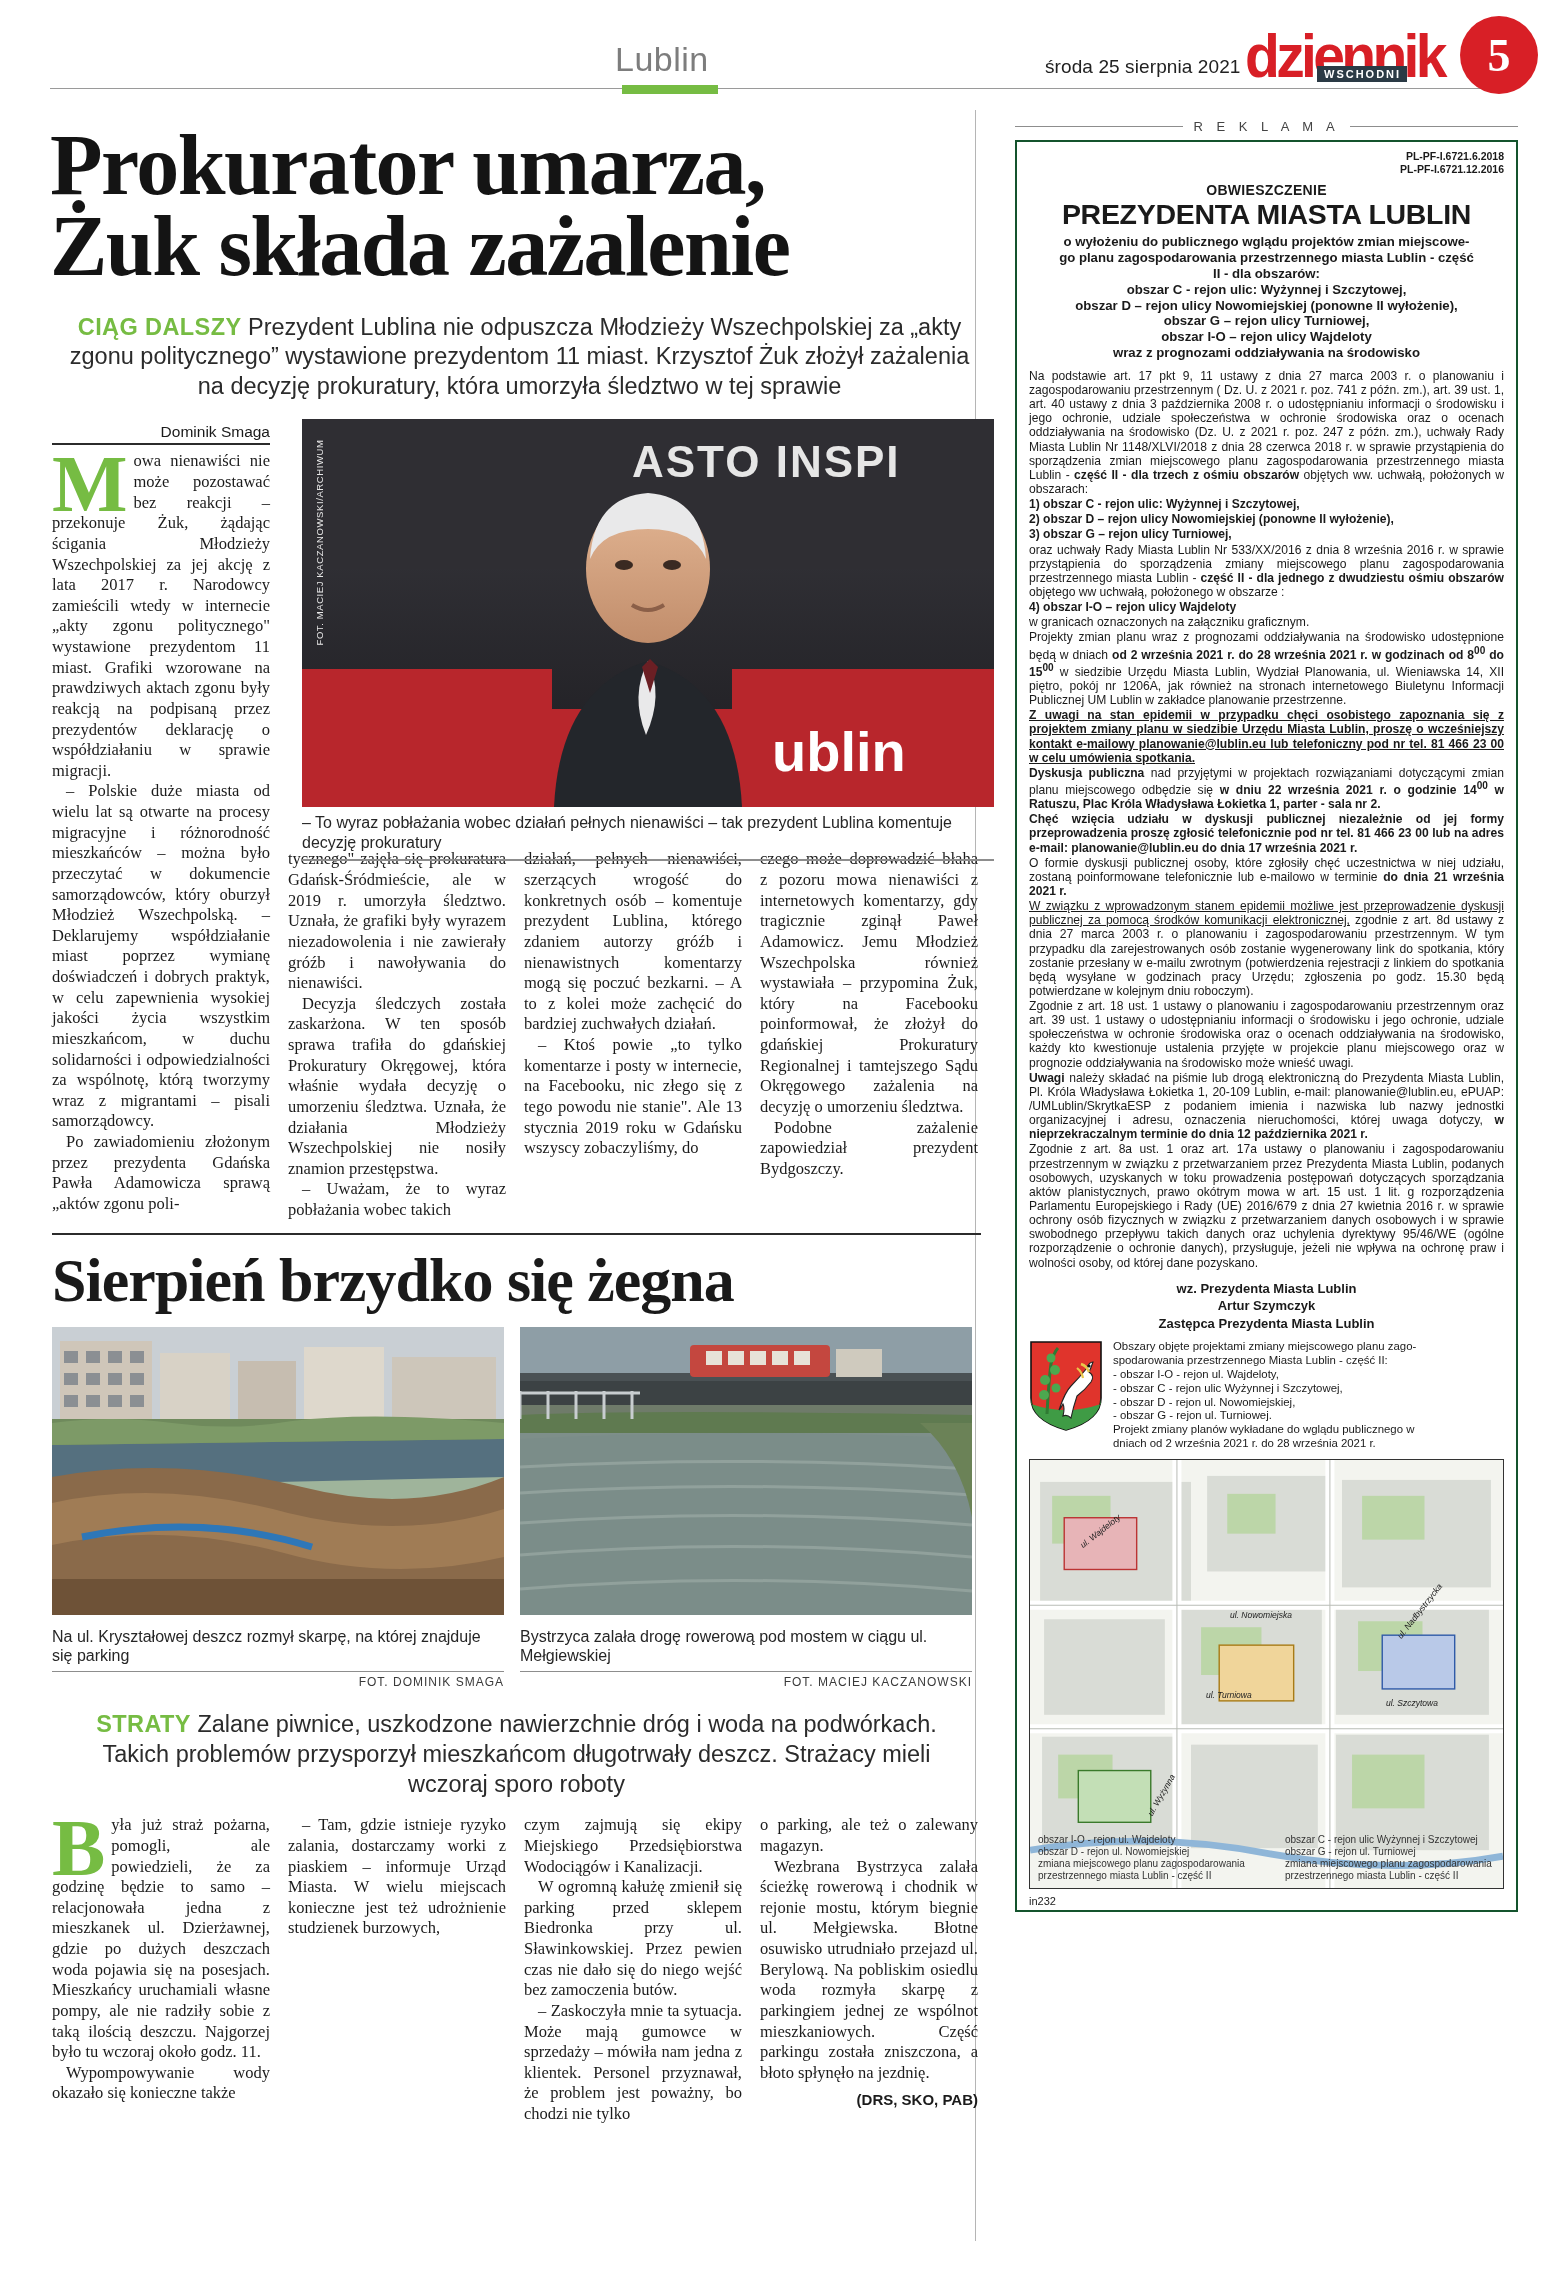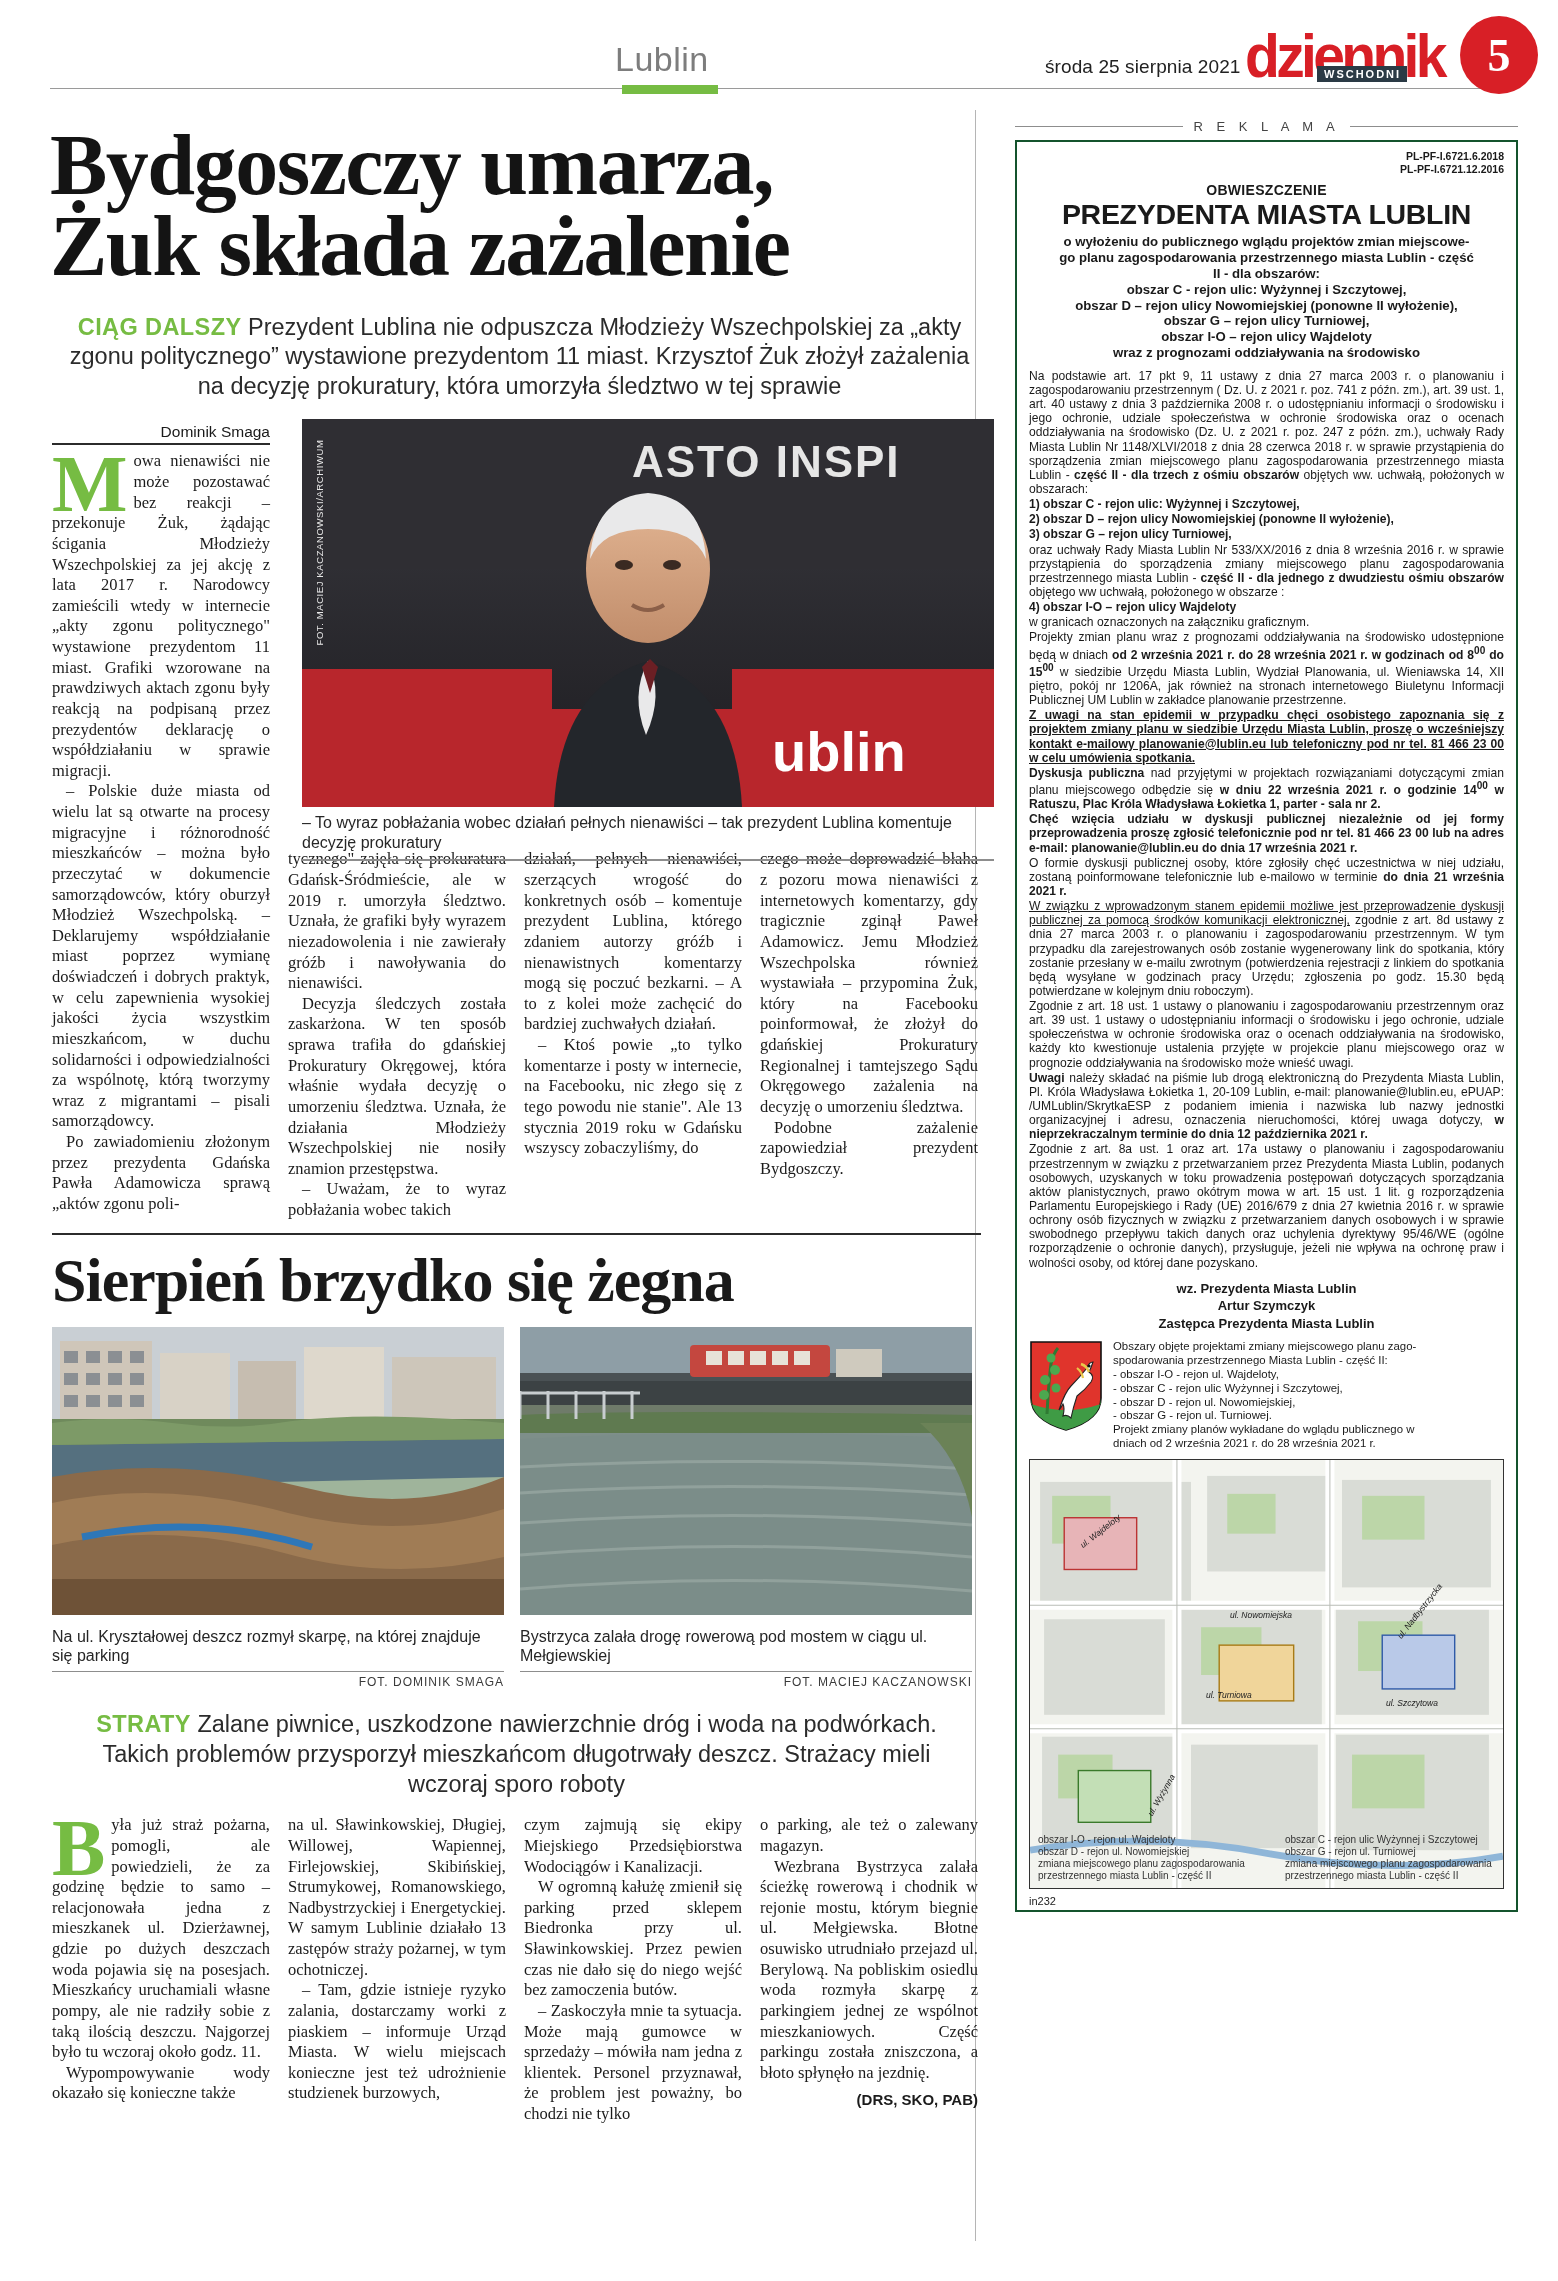--- a/index.html
+++ b/index.html
@@ -217,21 +217,21 @@
     <div class="mast-pageno">5</div>
   </div>
 
   <div class="vert-rule"></div>
 
   <div class="body-wrap">
 
     <div class="left-col">
 
       <h1 class="hl">
-        <span>Bydgoszczy umarza,</span><br>
+        <span>Prokurator umarza,</span><br>
         <span>Żuk składa zażalenie</span>
       </h1>
 
       <div class="lead">
         <span class="kicker">CIĄG DALSZY</span>
         <span>Prezydent Lublina nie odpuszcza Młodzieży Wszechpolskiej za „akty zgonu politycznego” wystawione prezydentom 11 miast. Krzysztof Żuk złożył zażalenia na decyzję prokuratury, która umorzyła śledztwo w tej sprawie</span>
       </div>
 
       <div class="art1">
         <div class="byline-wrap">
@@ -374,21 +374,20 @@
         <span class="kicker">STRATY</span>
         <span>Zalane piwnice, uszkodzone nawierzchnie dróg i woda na podwórkach. Takich problemów przysporzył mieszkańcom długotrwały deszcz. Strażacy mieli wczoraj sporo roboty</span>
       </div>
 
       <div class="cols4">
         <div class="colA bodytext">
           <p class="noind"><span class="dropcap">B</span><span>yła już straż pożarna, pomogli, ale powiedzieli, że za godzinę będzie to samo – relacjonowała jedna z mieszkanek ul. Dzierżawnej, gdzie po dużych deszczach woda pojawia się na posesjach. Mieszkańcy uruchamiali własne pompy, ale nie radziły sobie z taką ilością deszczu. Najgorzej było tu wczoraj około godz. 11.</span></p>
           <p>Wypompowywanie wody okazało się konieczne także</p>
         </div>
         <div class="colB bodytext">
-          <p class="noind">na ul. Sławinkowskiej, Długiej, Willowej, Wapiennej, Firlejowskiej, Skibińskiej, Strumykowej, Romanowskiego, Nadbystrzyckiej i Energetyckiej. W samym Lublinie działało 13 zastępów straży pożarnej, w tym ochotniczej.</p>
           <p>– Tam, gdzie istnieje ryzyko zalania, dostarczamy worki z piaskiem – informuje Urząd Miasta. W wielu miejscach konieczne jest też udrożnienie studzienek burzowych,</p>
         </div>
         <div class="colC bodytext">
           <p class="noind">czym zajmują się ekipy Miejskiego Przedsiębiorstwa Wodociągów i Kanalizacji.</p>
           <p>W ogromną kałużę zmienił się parking przed sklepem Biedronka przy ul. Sławinkowskiej. Przez pewien czas nie dało się do niego wejść bez zamoczenia butów.</p>
           <p>– Zaskoczyła mnie ta sytuacja. Może mają gumowce w sprzedaży – mówiła nam jedna z klientek. Personel przyznawał, że problem jest poważny, bo chodzi nie tylko</p>
         </div>
         <div class="colD bodytext">
           <p class="noind">o parking, ale też o zalewany magazyn.</p>
           <p>Wezbrana Bystrzyca zalała ścieżkę rowerową i chodnik w rejonie mostu, którym biegnie ul. Mełgiewska. Błotne osuwisko utrudniało przejazd ul. Berylową. Na pobliskim osiedlu woda rozmyła skarpę z parkingiem jednej ze wspólnot mieszkaniowych. Część parkingu została zniszczona, a błoto spłynęło na jezdnię.</p>

